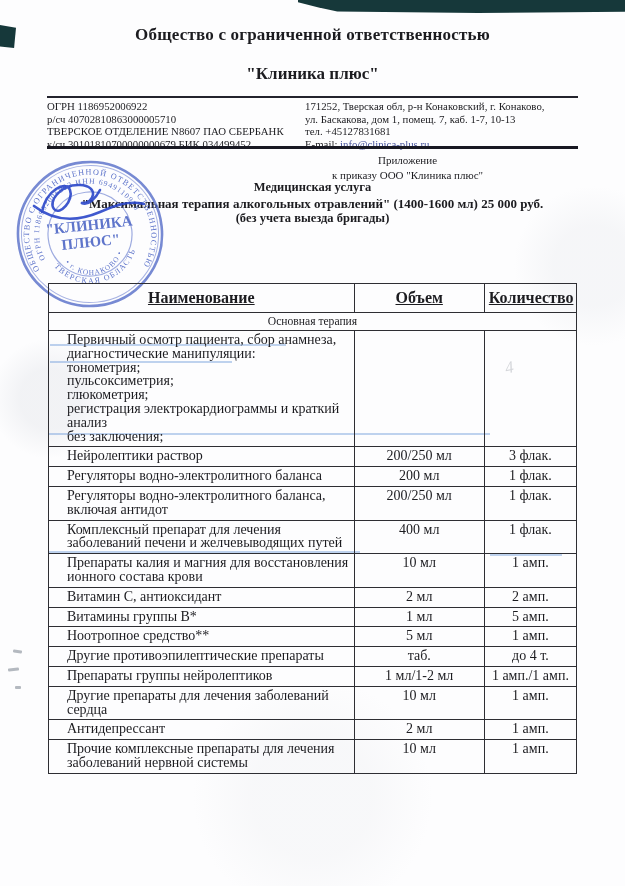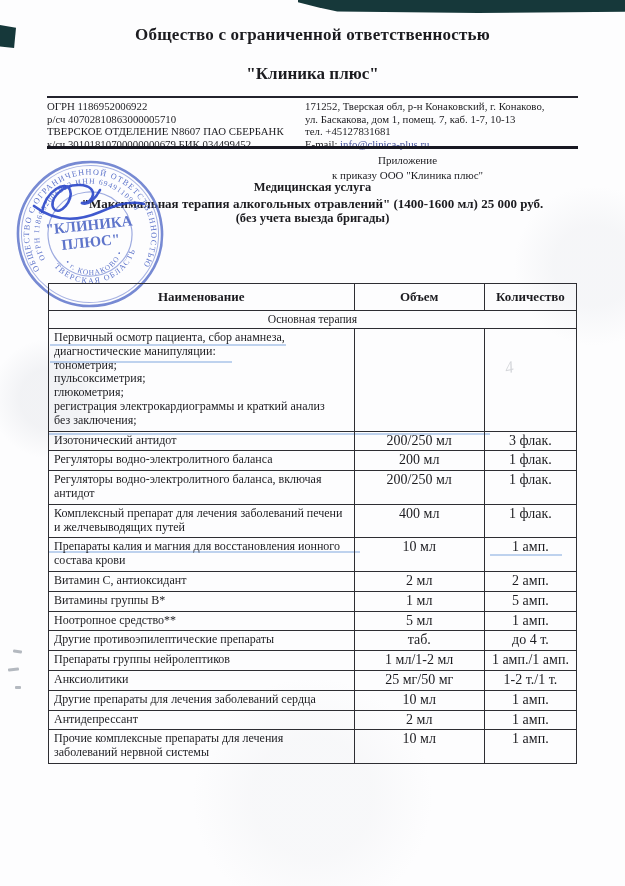--- a/index.html
+++ b/index.html
@@ -50,26 +50,26 @@
   
   .stamp{position:absolute;left:14px;top:158px;width:152px;height:152px;opacity:.88;
     transform:rotate(-6deg);}
   .signature{position:absolute;left:30px;top:176px;width:120px;height:58px;}
 
   
   table.price{position:absolute;left:48px;top:283px;width:529px;border-collapse:collapse;
     table-layout:fixed;}
   table.price th,table.price td{border:1px solid #2e2e33;}
   table.price{border:1.5px solid #26262b;}
-  th{font-size:13px;font-weight:bold;padding:5px 4px;text-align:center;}
+  th{font-size:16px;font-weight:bold;padding:5px 4px;text-align:center;text-decoration:underline;}
   .col-name{width:305px;}
   .col-vol{width:130px;}
   .col-qty{width:92px;}
   td.section{ text-align:center;font-size:11.6px;padding:2px 4px;}
-  td.c-name{font-size:12px;line-height:13.8px;padding:2px 4px 3px 5px;white-space:pre-line;
+  td.c-name{font-size:14px;line-height:13.8px;padding:2px 4px 3px 18px;white-space:pre-line;
     text-align:left;vertical-align:top;}
   td.c-vol,td.c-qty{font-size:14px;line-height:13.8px;padding:2px 3px;text-align:center;
     vertical-align:top;}
 
   
   .blue-line{position:absolute;height:2px;background:rgba(95,145,215,.40);}
   .bl1{left:50px;top:344px;width:236px;}
   .bl2{left:50px;top:361px;width:182px;}
   .bl3{left:48px;top:433px;width:442px;height:2px;}
   .bl4{left:48px;top:551px;width:312px;}
@@ -185,21 +185,21 @@
 диагностические манипуляции:
 тонометрия;
 пульсоксиметрия;
 глюкометрия;
 регистрация электрокардиограммы и краткий анализ
 без заключения;</td>
       <td class="c-vol"></td>
       <td class="c-qty"></td>
     </tr>
         <tr>
-      <td class="c-name">Изотонический антидот</td>
+      <td class="c-name">Нейролептики раствор</td>
       <td class="c-vol">200/250 мл</td>
       <td class="c-qty">3 флак.</td>
     </tr>
         <tr>
       <td class="c-name">Регуляторы водно-электролитного баланса</td>
       <td class="c-vol">200 мл</td>
       <td class="c-qty">1 флак.</td>
     </tr>
         <tr>
       <td class="c-name">Регуляторы водно-электролитного баланса,  включая антидот</td>
@@ -235,25 +235,20 @@
       <td class="c-name">Другие противоэпилептические препараты</td>
       <td class="c-vol">таб.</td>
       <td class="c-qty">до 4 т.</td>
     </tr>
         <tr>
       <td class="c-name">Препараты группы нейролептиков</td>
       <td class="c-vol">1 мл/1-2 мл</td>
       <td class="c-qty">1 амп./1 амп.</td>
     </tr>
         <tr>
-      <td class="c-name">Анксиолитики</td>
-      <td class="c-vol">25 мг/50 мг</td>
-      <td class="c-qty">1-2 т./1 т.</td>
-    </tr>
-        <tr>
       <td class="c-name">Другие препараты для лечения заболеваний сердца</td>
       <td class="c-vol">10 мл</td>
       <td class="c-qty">1 амп.</td>
     </tr>
         <tr>
       <td class="c-name">Антидепрессант</td>
       <td class="c-vol">2 мл</td>
       <td class="c-qty">1 амп.</td>
     </tr>
         <tr>

